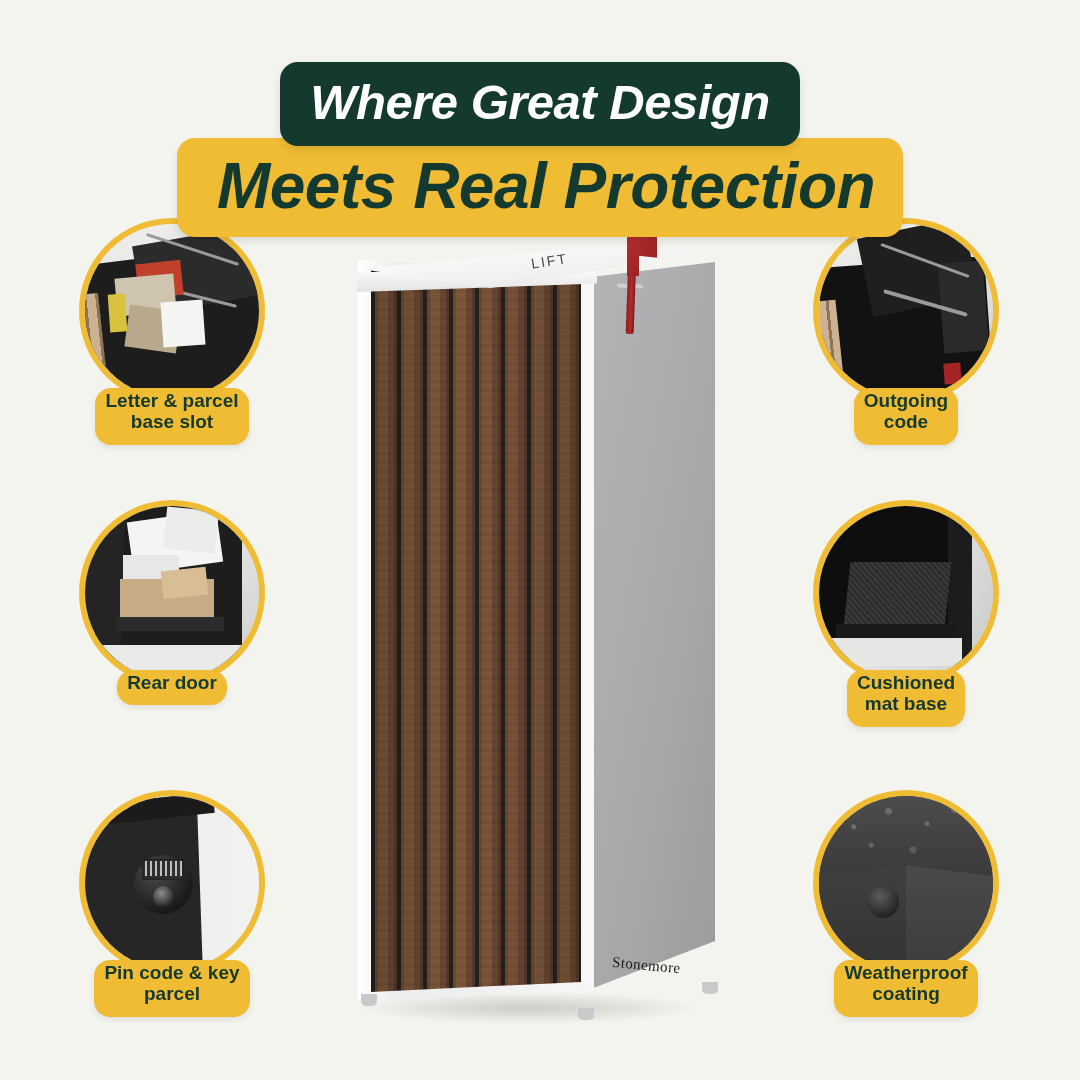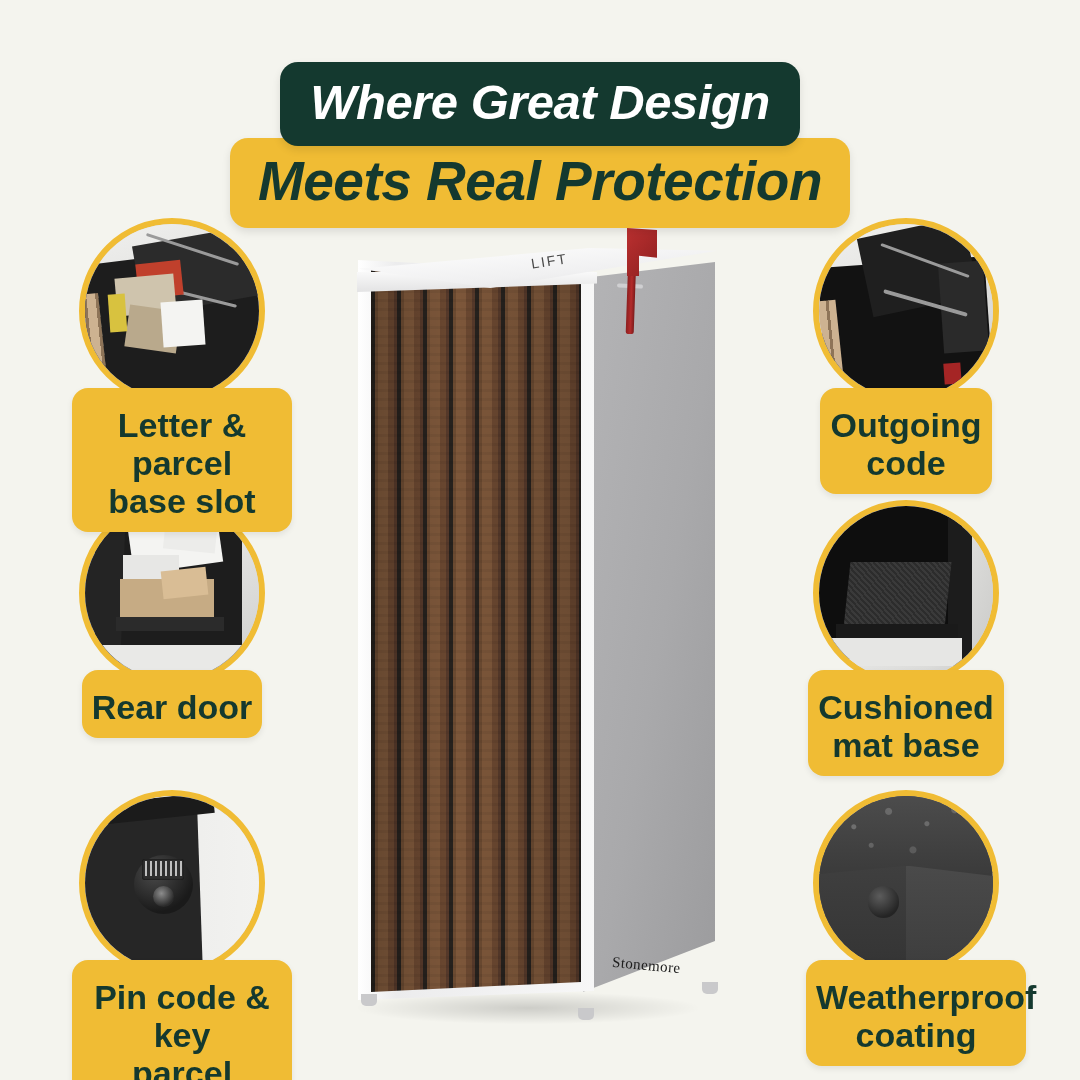--- a/index.html
+++ b/index.html
@@ -25,22 +25,22 @@
     font-style:italic;
   }
   .pill-dark{
     background:#14392f;color:#ffffff;
     font-size:49px;line-height:1.0;
     padding:16px 30px 19px 30px;
     position:relative;z-index:2;
   }
   .pill-yellow{
     background:#f0bc34;color:#14392f;
-    font-size:55px;line-height:1.0;
-    padding:16px 28px 19px 28px;
+    font-size:64px;line-height:1.0;
+    padding:16px 28px 19px 40px;
     margin-top:-8px;position:relative;z-index:1;
   }
 
   
   .callout{position:absolute;width:200px;}
   .callout .circle{
     position:relative;
     width:186px;height:186px;margin:0 auto;
     border-radius:50%;
     border:6px solid #f0bc34;
@@ -48,24 +48,24 @@
     background:#d8d8d4;
     box-sizing:border-box;
   }
   .callout .tag{
     position:relative;
     margin:-16px auto 0 auto;
     background:#f0bc34;
     color:#14392f;
     border-radius:16px;
     font-weight:bold;
-    font-size:34px;
+    font-size:19px;
     line-height:1.12;
     text-align:center;
-    padding:18px 10px 12px 10px;
+    padding:2px 10px 12px 10px;
     width:max-content;
     max-width:200px;
     box-shadow:0 3px 6px rgba(0,0,0,.08);
     z-index:3;
   }
   .callout.c-left{left:72px;}
   .callout.c-right{left:806px;}
 
   
   .scene{position:absolute;inset:0;}

